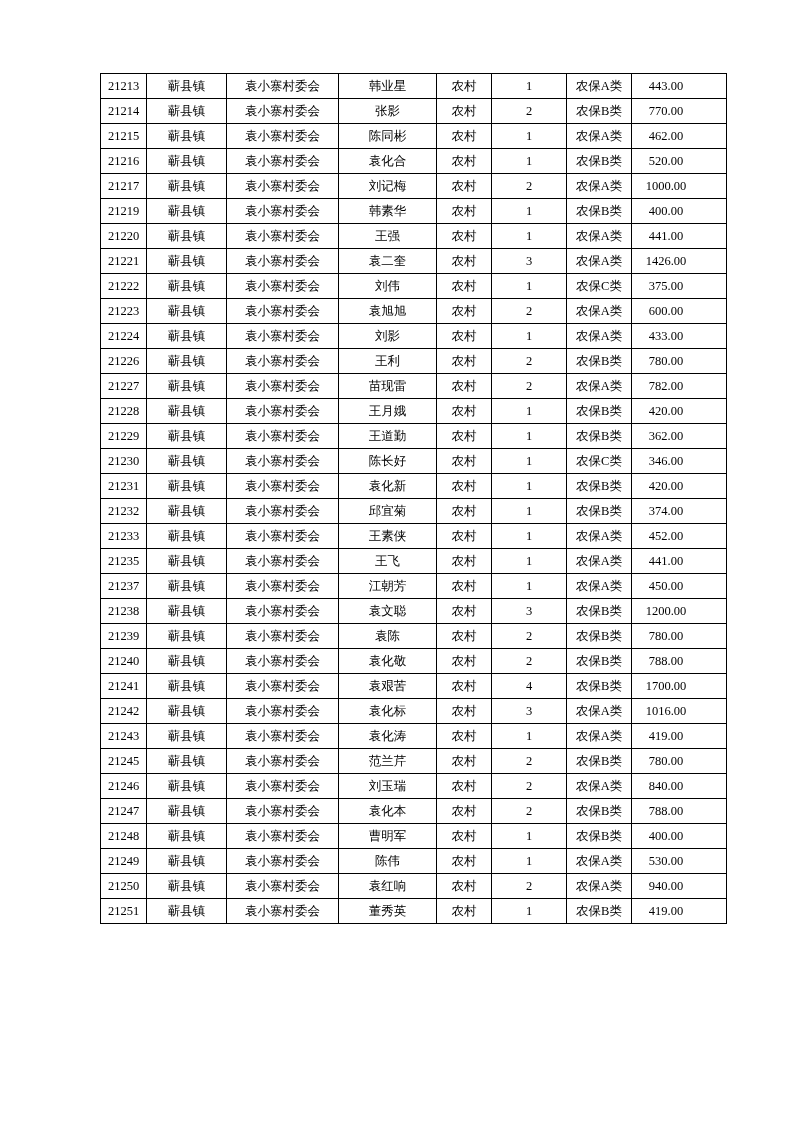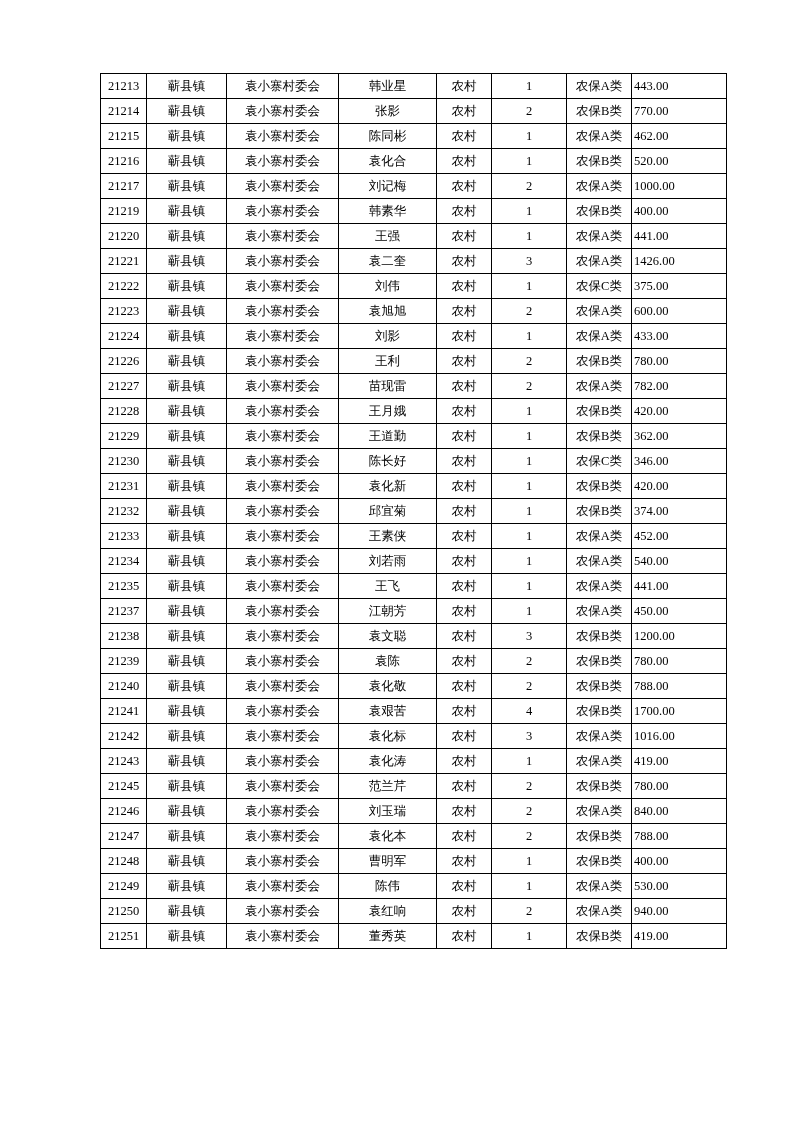--- a/index.html
+++ b/index.html
@@ -28,21 +28,21 @@
     border: 1px solid #000000;
     height: 24px;
     font-size: 12.5px;
     line-height: 24px;
     text-align: center;
     padding: 0 2px;
     white-space: nowrap;
     overflow: hidden;
   }
   table.records td.amount {
-    text-align: left;
+    text-align: center;
     padding-right: 28px;
   }
 </style>
 </head>
 <body>
 
 <div class="sheet">
   <table class="records">
     <colgroup>
         <col style="width: 46px;">
@@ -239,30 +239,20 @@
           <td>21233</td>
           <td>蕲县镇</td>
           <td>袁小寨村委会</td>
           <td>王素侠</td>
           <td>农村</td>
           <td>1</td>
           <td>农保A类</td>
           <td class="amount">452.00</td>
         </tr>
         <tr>
-          <td>21234</td>
-          <td>蕲县镇</td>
-          <td>袁小寨村委会</td>
-          <td>刘若雨</td>
-          <td>农村</td>
-          <td>1</td>
-          <td>农保A类</td>
-          <td class="amount">540.00</td>
-        </tr>
-        <tr>
           <td>21235</td>
           <td>蕲县镇</td>
           <td>袁小寨村委会</td>
           <td>王飞</td>
           <td>农村</td>
           <td>1</td>
           <td>农保A类</td>
           <td class="amount">441.00</td>
         </tr>
         <tr>

